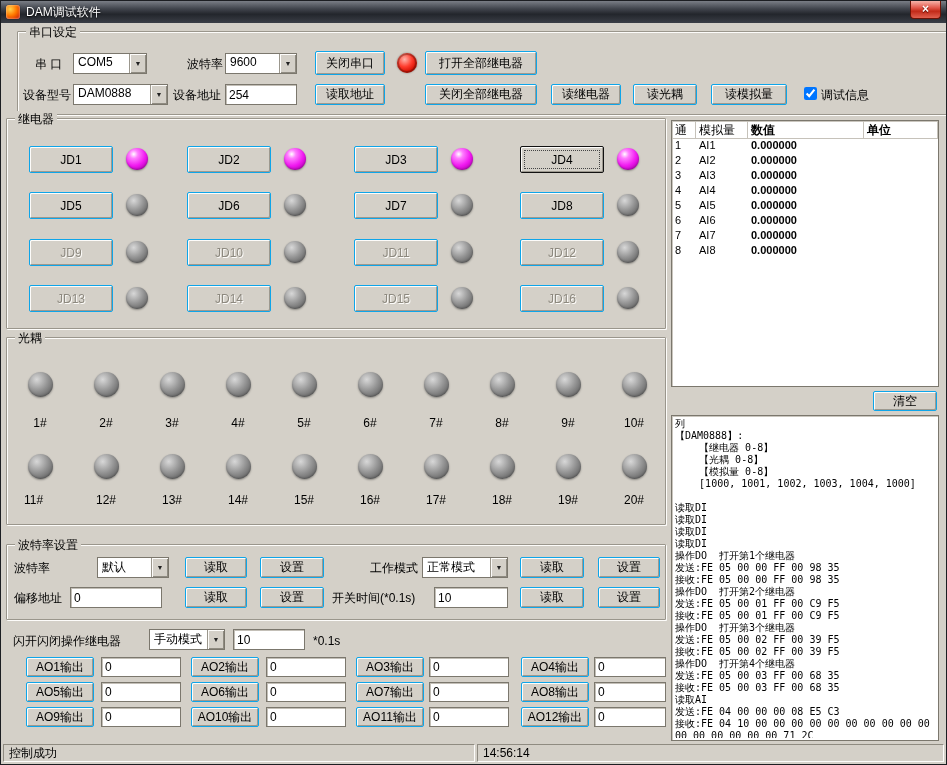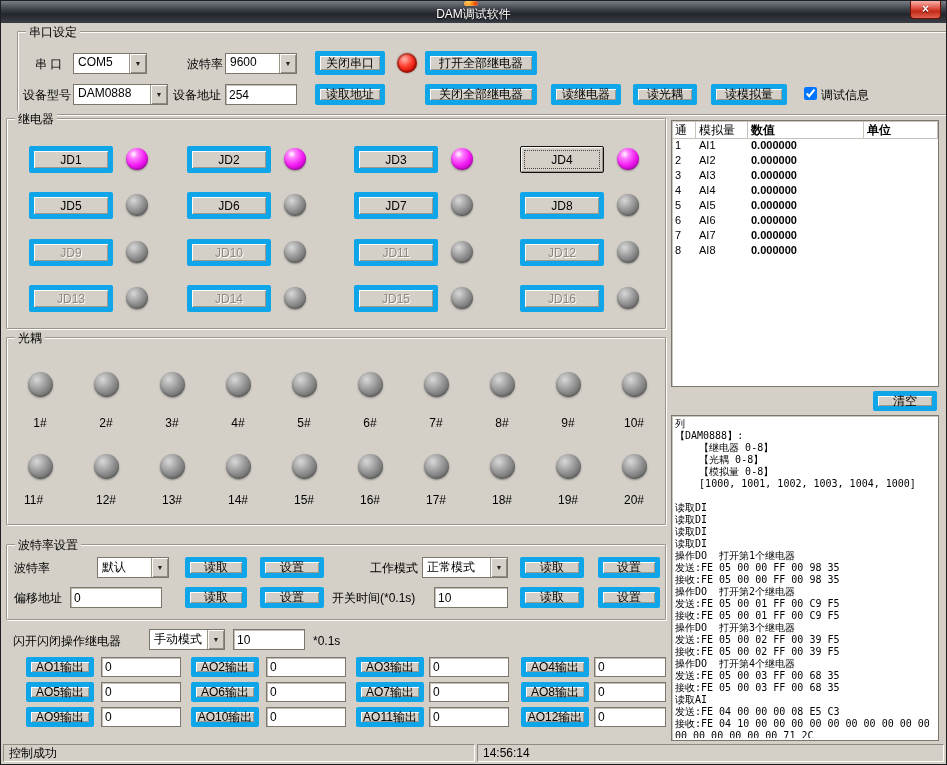--- a/index.html
+++ b/index.html
@@ -2,41 +2,41 @@
 <html><head>
 <meta charset="utf-8">
 <style>
   * { margin:0; padding:0; box-sizing:border-box; }
   body { width:947px; height:765px; font-family:"Liberation Sans","DejaVu Sans",sans-serif; font-size:12px; color:#000; background:#444; }
   .win { position:relative; width:947px; height:765px; background:#d4d0c8; border:1px solid #1c1e22; overflow:hidden; }
 
   
   .titlebar { position:absolute; left:0; top:0; width:100%; height:22px;
     background:linear-gradient(#7a7e86 0%, #41454d 35%, #23262c 60%, #3a3e46 100%);
-    display:flex; align-items:center; padding:0 5px;flex-direction:column; }
+    display:flex; align-items:center; padding:0 5px; }
   .app-icon { width:14px; height:14px; margin-right:6px; border-radius:3px;
     background:radial-gradient(circle at 30% 30%, #ffd24d, #ff7a00 45%, #d42a00 85%);
     box-shadow:inset 0 0 2px rgba(255,255,255,.8), 0 0 1px #000; }
   .title-text { color:#fff; font-size:12px; text-shadow:0 1px 2px #000; }
   .close-btn { position:absolute; right:5px; top:0; width:31px; height:18px;
     background:linear-gradient(#f7b3a9 0%, #e2574a 40%, #c22a18 60%, #e0604f 100%);
     border:1px solid #6d1205; border-top:none; border-radius:0 0 4px 4px;
     color:#fff; font-size:12px; font-weight:bold; text-align:center; line-height:16px;
     text-shadow:0 1px 1px #5a0b00; cursor:pointer; }
 
   
   .group { position:absolute; border:1px solid #9a968c; border-radius:1px;
     box-shadow:inset 1px 1px 0 #fdfcfa, 1px 1px 0 #fdfcfa; }
   .group-label { position:absolute; top:-8px; left:8px; background:#d4d0c8; padding:0 3px; white-space:nowrap; }
 
   .label { position:absolute; white-space:nowrap; line-height:14px; }
   .bold { font-weight:bold; }
 
   
-  .btn { position:absolute; background:#d4d0c8; border:5px solid #0ea5e9; border-radius:2px;
+  .btn { position:absolute; background:#d4d0c8; border:1px solid #0ea5e9; border-radius:2px;
     box-shadow:inset 1px 1px 0 #fdfcfa, inset -1px -1px 0 #9d998f;
     display:flex; align-items:center; justify-content:center; cursor:pointer; white-space:nowrap; }
   .relay-btn.disabled span { color:#8d897f; text-shadow:1px 1px 0 #fdfcfa; }
   .relay-btn.focused { border:1px solid #111; outline:1px dotted #444; outline-offset:-5px; }
 
   
   .tfield { position:absolute; background:#fff; border:1px solid #7b776d;
     box-shadow:inset 1px 1px 0 #c3bfb7; font-size:12px; padding:0 3px; font-family:inherit; }
 
   

